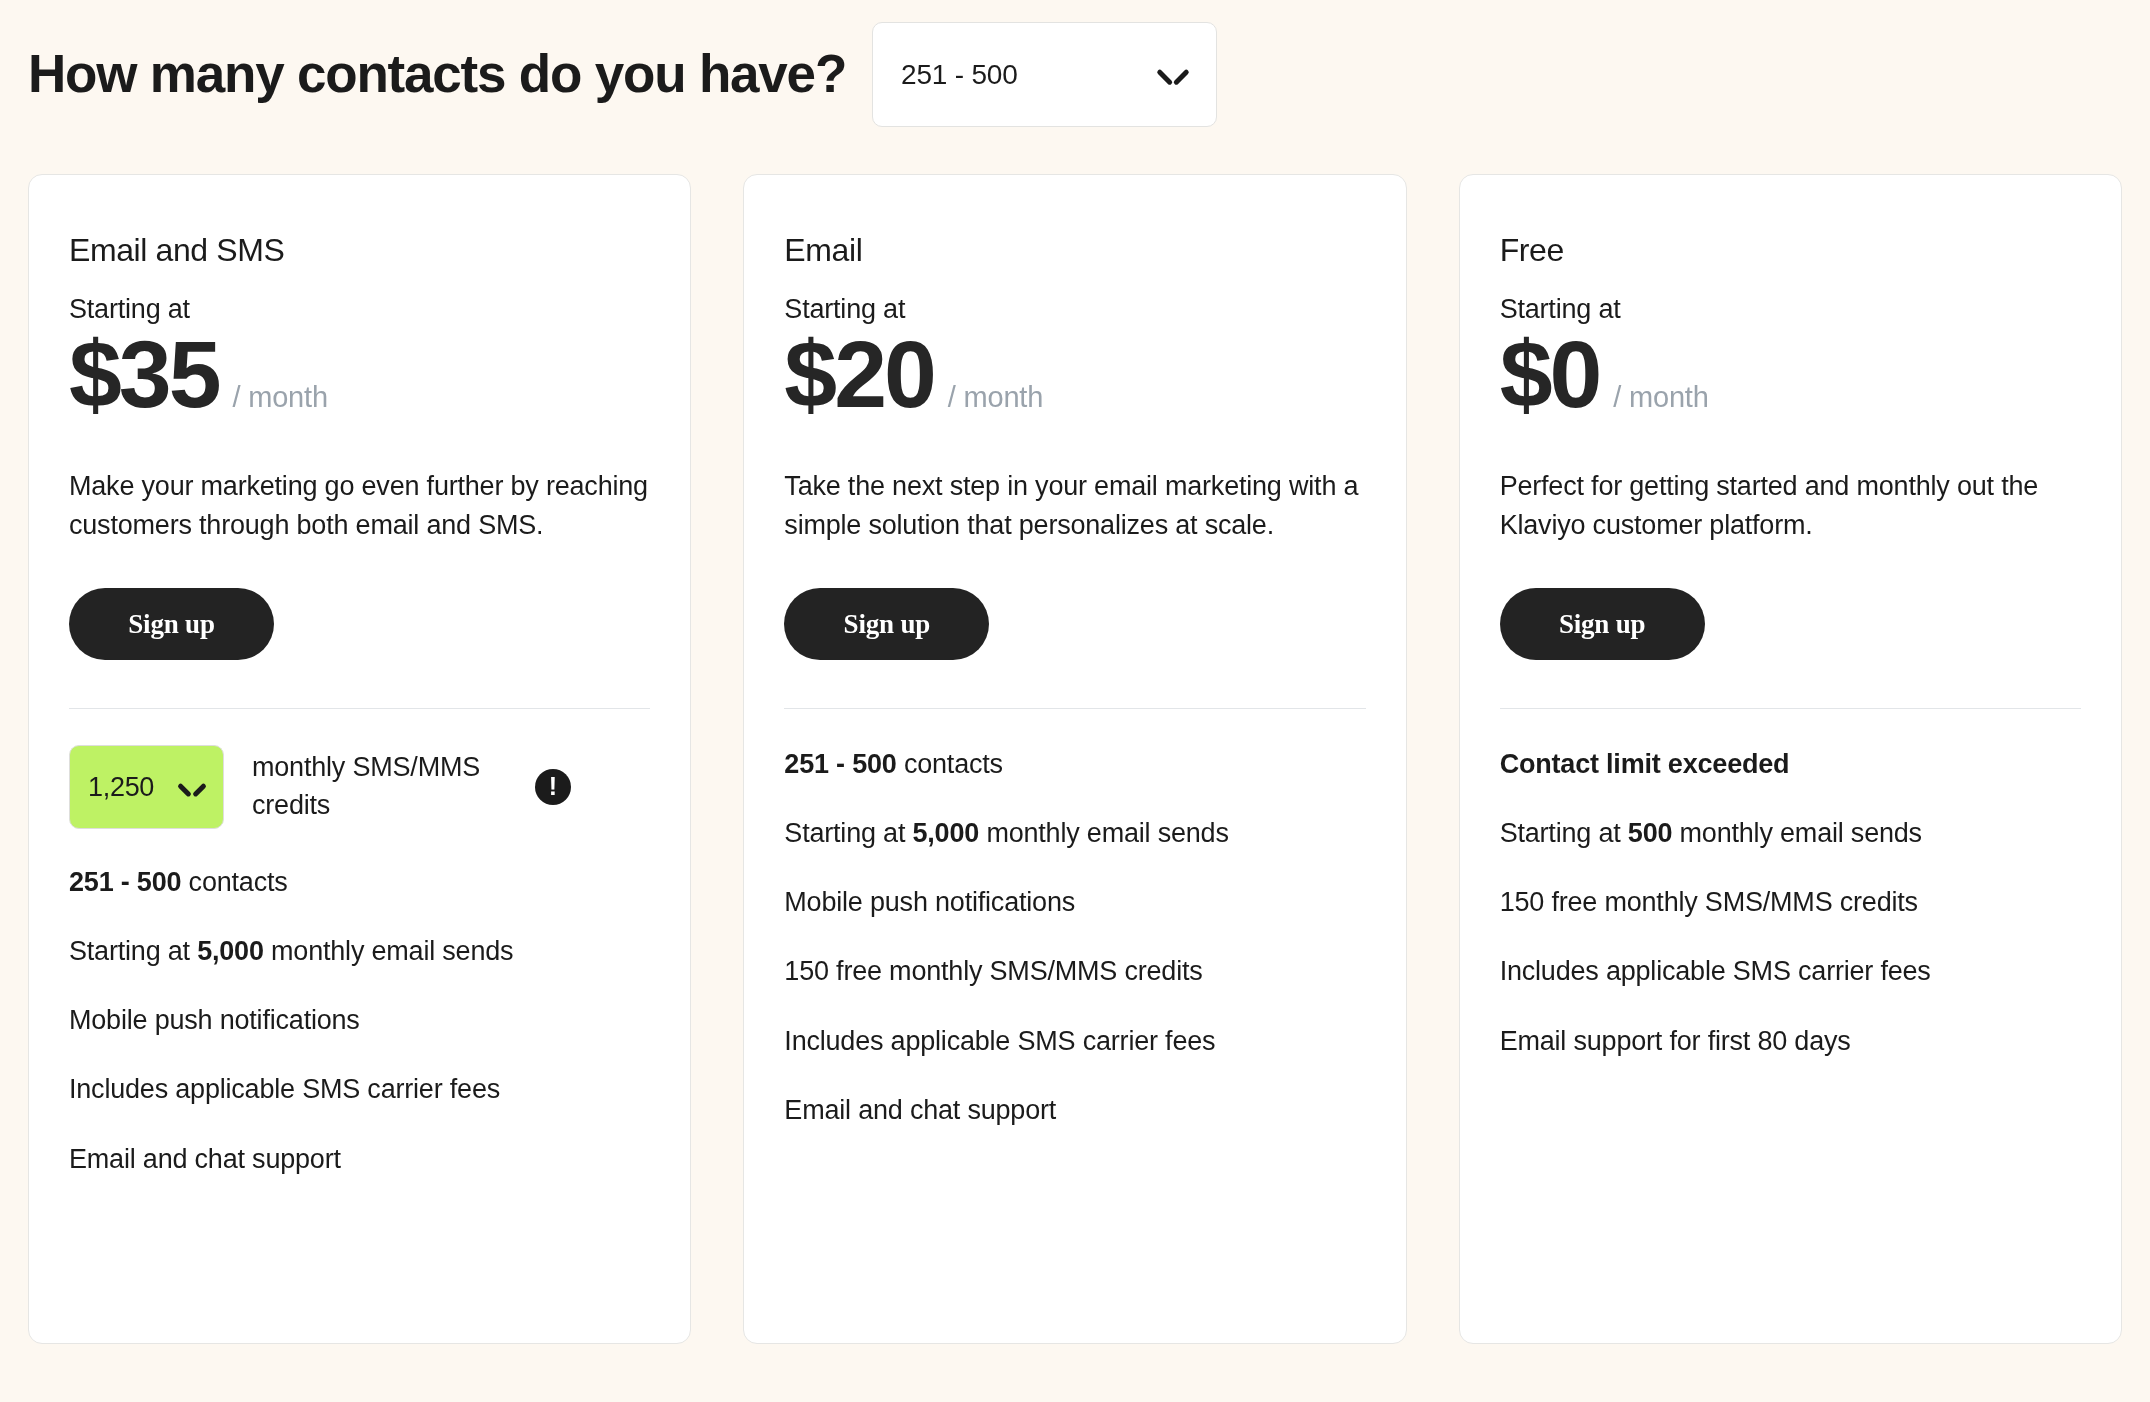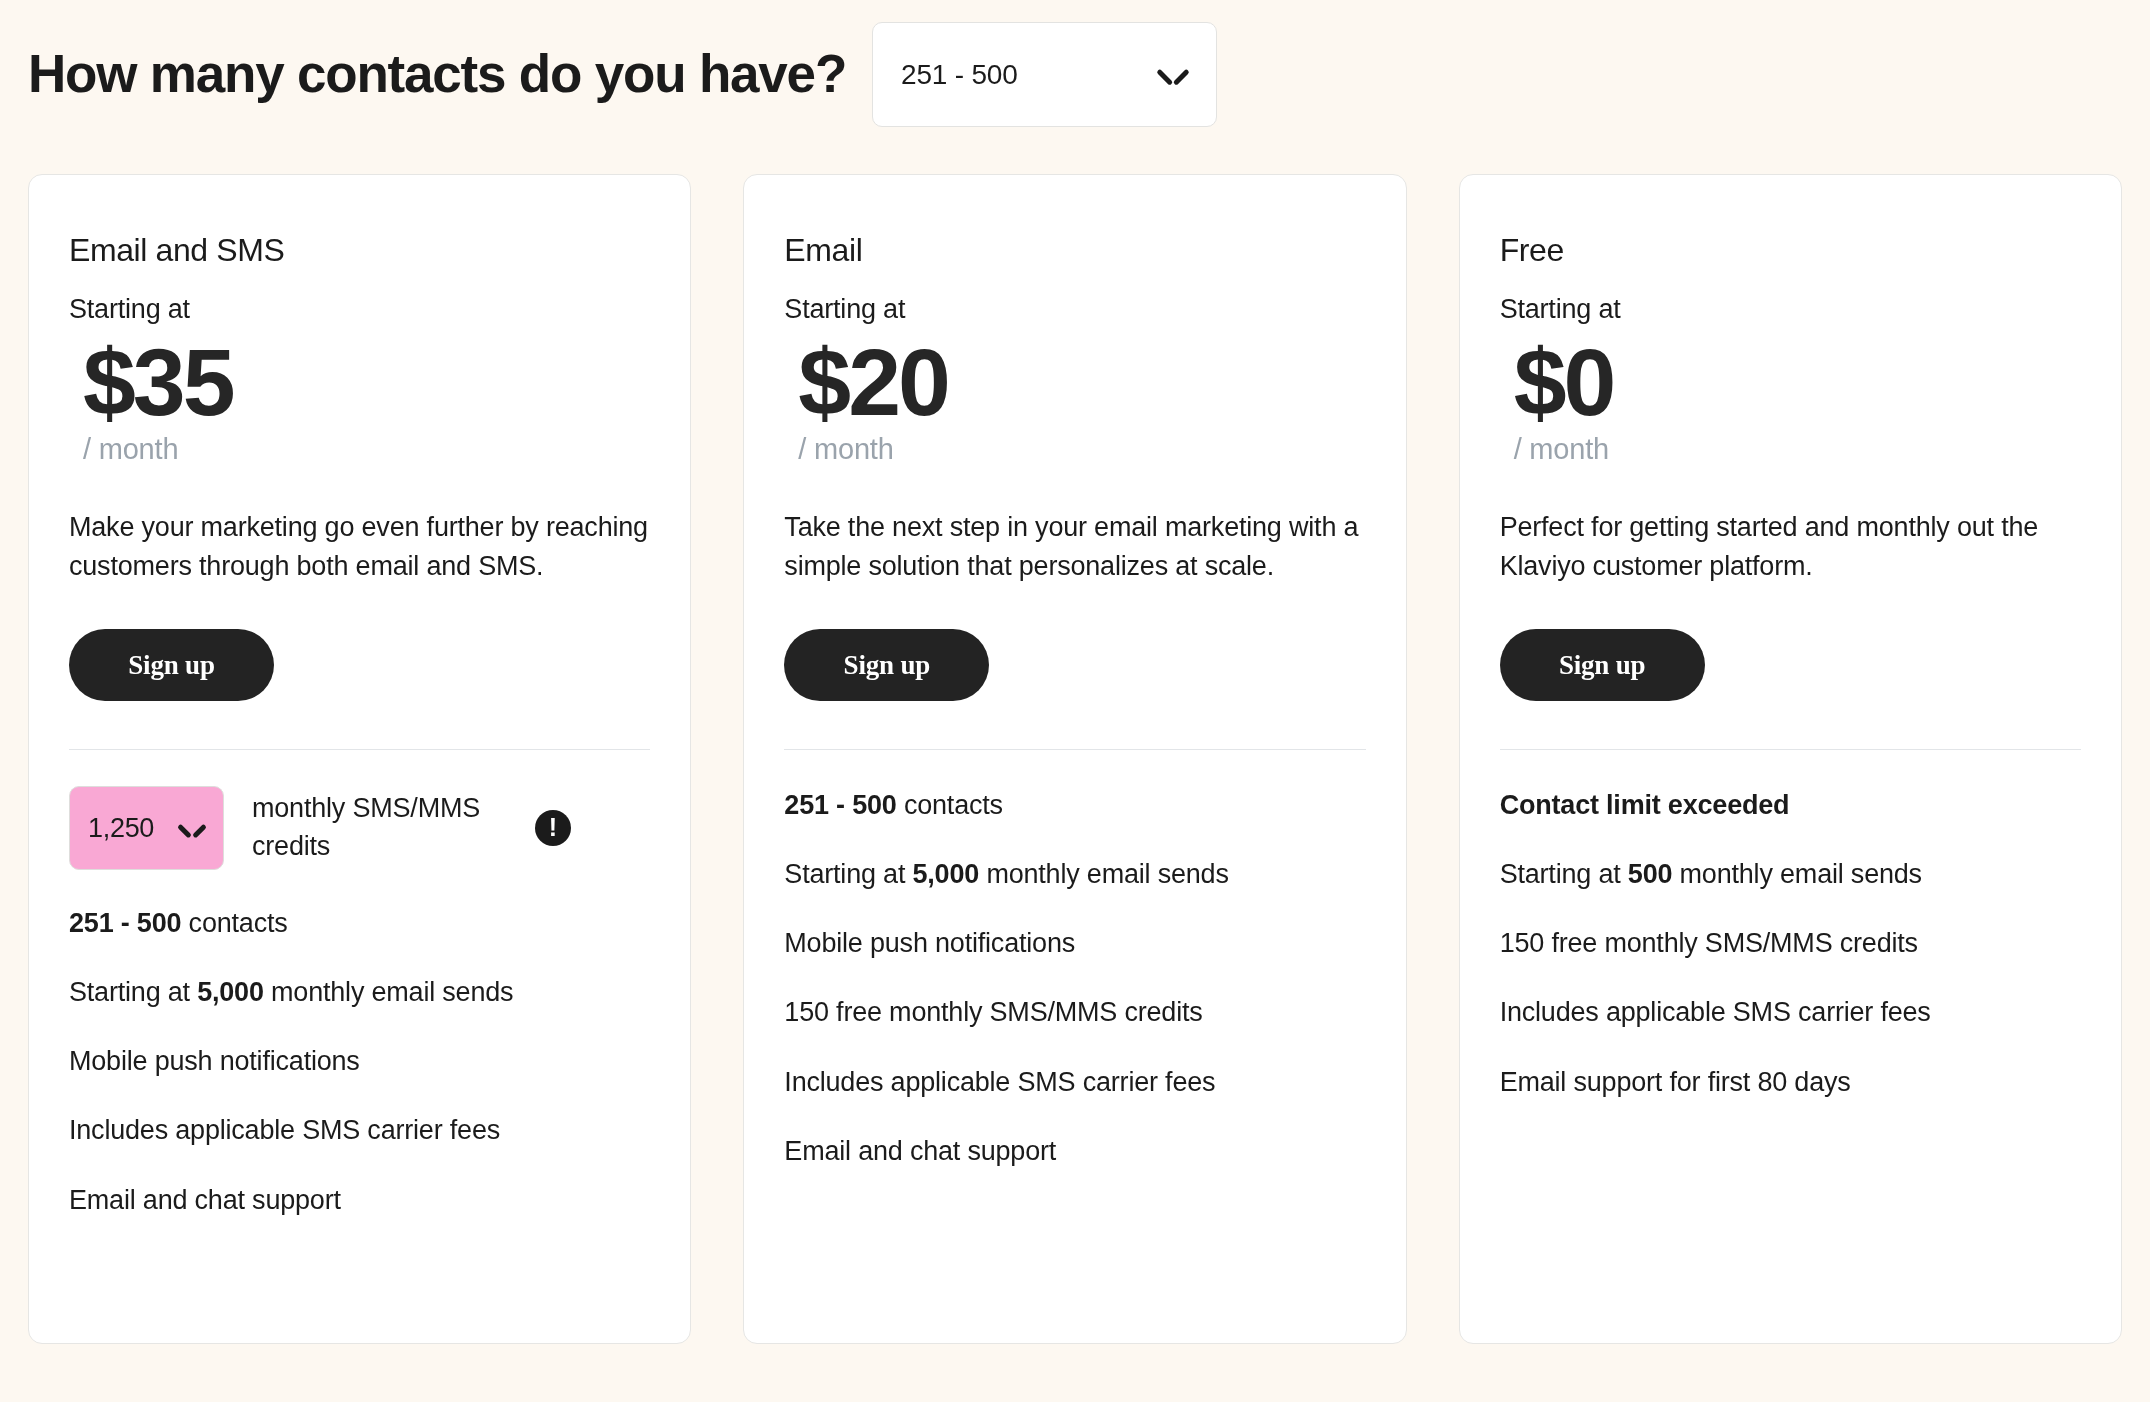--- a/index.html
+++ b/index.html
@@ -103,22 +103,20 @@
   .starting-at {
     font-size: 27px;
     color: #1B1B1B;
     margin-top: 25px;
     letter-spacing: -0.2px;
   }
 
   .price-row {
     display: flex;
     align-items: baseline;
-    margin-top: 8px;
-    flex-direction: column;
   }
 
   .price {
     font-size: 95px;
     font-weight: bold;
     letter-spacing: -3px;
     color: #262626;
     line-height: 1.05;
   }
 
@@ -167,21 +165,21 @@
   .credits-row {
     display: flex;
     align-items: center;
     margin-top: 36px;
     gap: 28px;
   }
 
   .credits-select {
     width: 155px;
     height: 84px;
-    background: #f9a8d4;
+    background: #bef264;
     border: 1px solid #DEDEDC;
     border-radius: 10px;
     display: flex;
     align-items: center;
     justify-content: space-between;
     padding: 0 18px;
     cursor: pointer;
     flex: none;
   }
 

